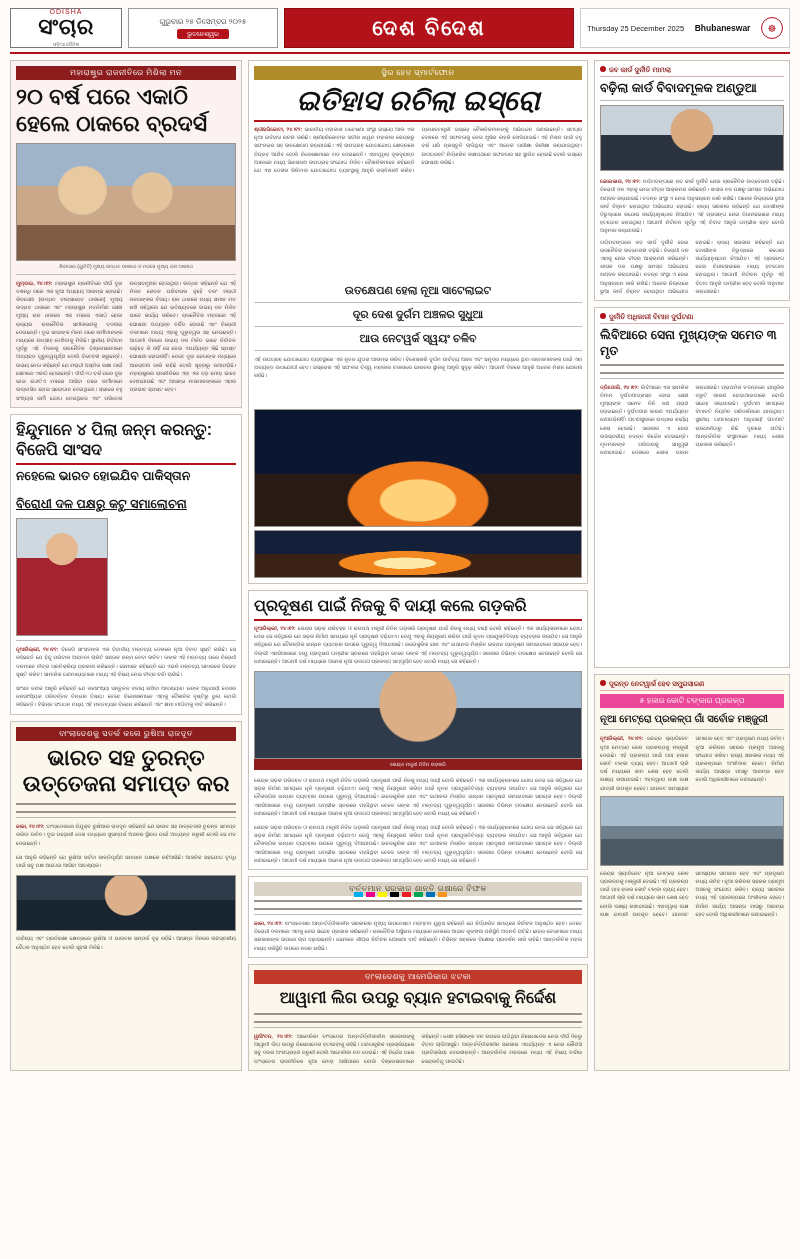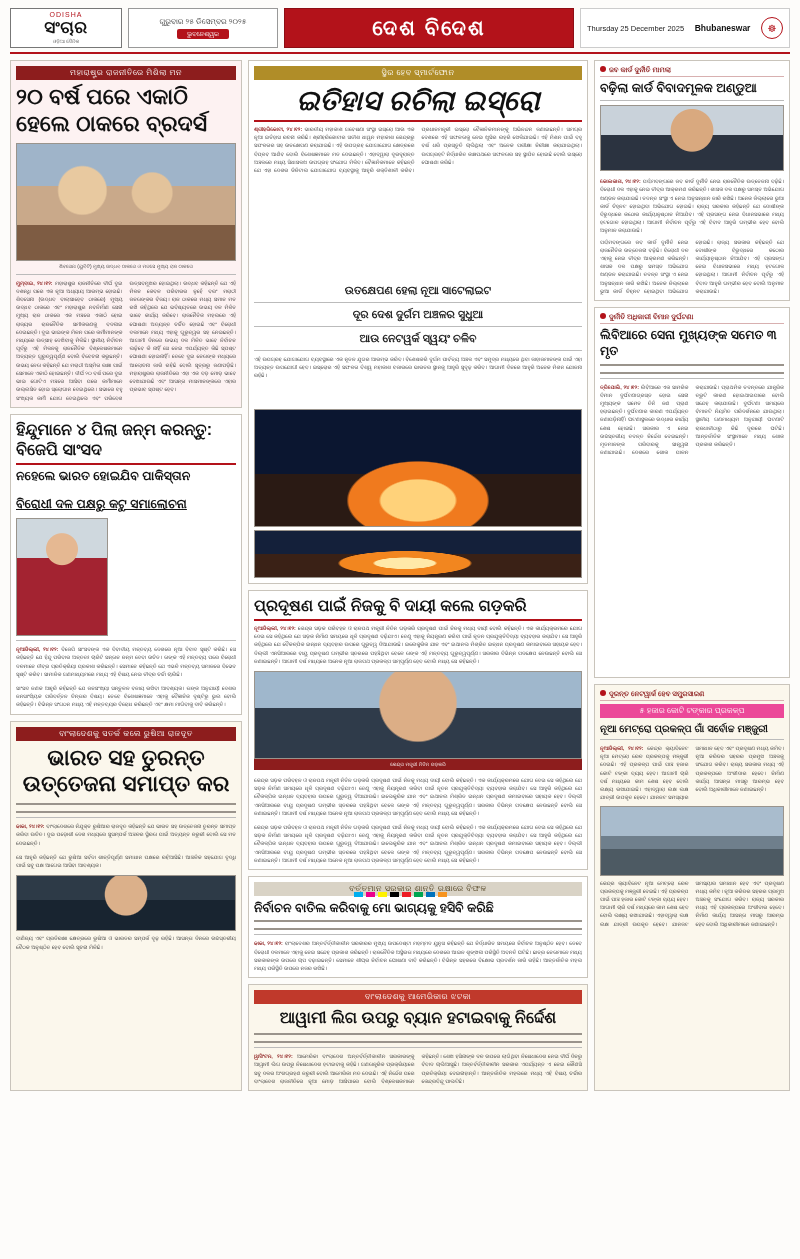--- a/index.html
+++ b/index.html
@@ -24,21 +24,21 @@
     border-bottom: 2px solid #b3121a;
     padding-bottom: 4px;
     height: 46px;
   }
   .logo-box {
     width: 112px; border: 1px solid #777; background:#fff;
     display:flex; flex-direction:column; align-items:center; justify-content:center;
     padding: 2px 0;
   }
   .logo-crest { font-size:7px; color:#b3121a; letter-spacing:1px; }
-  .logo-name { font-size: 17px; font-weight: bold; color:#111; letter-spacing:0.5px; }
+  .logo-name { font-size: 22px; font-weight: bold; color:#111; letter-spacing:0.5px;font-family:Liberation Mono, monospace; }
   .logo-sub { font-size:5px; color:#555; }
   .date-strip {
     flex: 0 0 150px; border:1px solid #999; background:#fff;
     display:flex; flex-direction:column; justify-content:center; align-items:center;
     font-size:7px; color:#333; gap:2px;
   }
   .date-strip .d1 { font-size:7.5px; }
   .date-strip .d2 {
     background:#b3121a; color:#fff; font-size:6.5px; padding:1px 10px; border-radius:2px;
   }
@@ -283,21 +283,20 @@
             <div class="photo photo-frame ph-man-suit" style="height:88px;"></div>
             <div class="caption" style="background:#8d1d1d;color:#fff;font-size:5px;padding:2px;">କେନ୍ଦ୍ର ମନ୍ତ୍ରୀ ନିତିନ ଗଡ଼କରି</div>
           </div>
           <div class="body-txt" style="flex:1;">କେନ୍ଦ୍ର ସଡ଼କ ପରିବହନ ଓ ରାଜପଥ ମନ୍ତ୍ରୀ ନିତିନ ଗଡ଼କରି ପ୍ରଦୂଷଣ ପାଇଁ ନିଜକୁ ମଧ୍ୟ ଦାୟୀ ବୋଲି କହିଛନ୍ତି। ଏକ କାର୍ଯ୍ୟକ୍ରମରେ ଯୋଗ ଦେଇ ସେ କହିଥିଲେ ଯେ ସଡ଼କ ନିର୍ମାଣ ସମୟରେ ଧୂଳି ପ୍ରଦୂଷଣ ବଢ଼ିଯାଏ। ତେଣୁ ଏହାକୁ ନିୟନ୍ତ୍ରଣ କରିବା ପାଇଁ ନୂତନ ପ୍ରଯୁକ୍ତିବିଦ୍ୟା ବ୍ୟବହାର କରାଯିବ। ସେ ଆହୁରି କହିଥିଲେ ଯେ ବୈକଳ୍ପିକ ଇନ୍ଧନ ବ୍ୟବହାର ଉପରେ ଗୁରୁତ୍ୱ ଦିଆଯାଉଛି। ଇଲେକ୍ଟ୍ରିକ ଯାନ ଏବଂ ଇଥାନଲ ମିଶ୍ରିତ ଇନ୍ଧନ ପ୍ରଦୂଷଣ କମାଇବାରେ ସହାୟକ ହେବ। ଦିଲ୍ଲୀ ଏନସିଆରରେ ବାୟୁ ପ୍ରଦୂଷଣ ଗମ୍ଭୀର ସ୍ତରରେ ପହଞ୍ଚିଥିବା ବେଳେ ତାଙ୍କ ଏହି ମନ୍ତବ୍ୟ ଗୁରୁତ୍ୱପୂର୍ଣ୍ଣ। ସରକାର ବିଭିନ୍ନ ପଦକ୍ଷେପ ନେଉଛନ୍ତି ବୋଲି ସେ ଜଣାଇଛନ୍ତି। ଆଗାମୀ ବର୍ଷ ମଧ୍ୟରେ ଅନେକ ନୂଆ ରାଜପଥ ପ୍ରକଳ୍ପ ସମ୍ପୂର୍ଣ୍ଣ ହେବ ବୋଲି ମଧ୍ୟ ସେ କହିଛନ୍ତି।</div>
           <div class="body-txt" style="flex:1;">କେନ୍ଦ୍ର ସଡ଼କ ପରିବହନ ଓ ରାଜପଥ ମନ୍ତ୍ରୀ ନିତିନ ଗଡ଼କରି ପ୍ରଦୂଷଣ ପାଇଁ ନିଜକୁ ମଧ୍ୟ ଦାୟୀ ବୋଲି କହିଛନ୍ତି। ଏକ କାର୍ଯ୍ୟକ୍ରମରେ ଯୋଗ ଦେଇ ସେ କହିଥିଲେ ଯେ ସଡ଼କ ନିର୍ମାଣ ସମୟରେ ଧୂଳି ପ୍ରଦୂଷଣ ବଢ଼ିଯାଏ। ତେଣୁ ଏହାକୁ ନିୟନ୍ତ୍ରଣ କରିବା ପାଇଁ ନୂତନ ପ୍ରଯୁକ୍ତିବିଦ୍ୟା ବ୍ୟବହାର କରାଯିବ। ସେ ଆହୁରି କହିଥିଲେ ଯେ ବୈକଳ୍ପିକ ଇନ୍ଧନ ବ୍ୟବହାର ଉପରେ ଗୁରୁତ୍ୱ ଦିଆଯାଉଛି। ଇଲେକ୍ଟ୍ରିକ ଯାନ ଏବଂ ଇଥାନଲ ମିଶ୍ରିତ ଇନ୍ଧନ ପ୍ରଦୂଷଣ କମାଇବାରେ ସହାୟକ ହେବ। ଦିଲ୍ଲୀ ଏନସିଆରରେ ବାୟୁ ପ୍ରଦୂଷଣ ଗମ୍ଭୀର ସ୍ତରରେ ପହଞ୍ଚିଥିବା ବେଳେ ତାଙ୍କ ଏହି ମନ୍ତବ୍ୟ ଗୁରୁତ୍ୱପୂର୍ଣ୍ଣ। ସରକାର ବିଭିନ୍ନ ପଦକ୍ଷେପ ନେଉଛନ୍ତି ବୋଲି ସେ ଜଣାଇଛନ୍ତି। ଆଗାମୀ ବର୍ଷ ମଧ୍ୟରେ ଅନେକ ନୂଆ ରାଜପଥ ପ୍ରକଳ୍ପ ସମ୍ପୂର୍ଣ୍ଣ ହେବ ବୋଲି ମଧ୍ୟ ସେ କହିଛନ୍ତି।</div>
         </div>
       </div>
 
       <div class="panel">
         <div class="kicker plain">ବର୍ତ୍ତମାନ ସରକାର ଶାନ୍ତି ରକ୍ଷାରେ ବିଫଳ</div>
-        <div class="hl-sm">ନିର୍ବାଚନ ବାତିଲ କରିବାକୁ ମୋ ଭାଗ୍ୟକୁ ହସିବି କରିଛି</div>
         <div class="flow" style="margin-top:4px;">
           <div class="photo photo-frame ph-elder" style="flex:1;height:72px;"></div>
           <div class="photo photo-frame ph-young" style="flex:1;height:72px;"></div>
         </div>
         <div class="hr-thin"></div>
         <div class="body-txt">
           <span class="lead-in">ଢାକା, ୨୪।୧୨:</span>
           <span>ବାଂଲାଦେଶର ଅନ୍ତର୍ବର୍ତ୍ତୀକାଳୀନ ସରକାରର ମୁଖ୍ୟ ଉପଦେଷ୍ଟା ମହମ୍ମଦ ୟୁନୁସ କହିଛନ୍ତି ଯେ ନିର୍ଦ୍ଧାରିତ ସମୟରେ ନିର୍ବାଚନ ଅନୁଷ୍ଠିତ ହେବ। ତେବେ ବିରୋଧୀ ଦଳମାନେ ଏହାକୁ ନେଇ ସନ୍ଦେହ ପ୍ରକାଶ କରିଛନ୍ତି। ରାଜନୈତିକ ଅସ୍ଥିରତା ମଧ୍ୟରେ ଦେଶରେ ଆଇନ ଶୃଙ୍ଖଳା ପରିସ୍ଥିତି ଅବନତି ଘଟିଛି।</span>
           <span>ଛାତ୍ର ନେତାମାନେ ମଧ୍ୟ ସରକାରଙ୍କ ଉପରେ ଚାପ ବଢ଼ାଇଛନ୍ତି। ସେମାନେ ଶୀଘ୍ର ନିର୍ବାଚନ ଘୋଷଣା ଦାବି କରିଛନ୍ତି। ବିଭିନ୍ନ ସହରରେ ବିକ୍ଷୋଭ ପ୍ରଦର୍ଶନ ଜାରି ରହିଛି। ଆନ୍ତର୍ଜାତିକ ମହଲ ମଧ୍ୟ ପରିସ୍ଥିତି ଉପରେ ନଜର ରଖିଛି।</span>
         </div>

